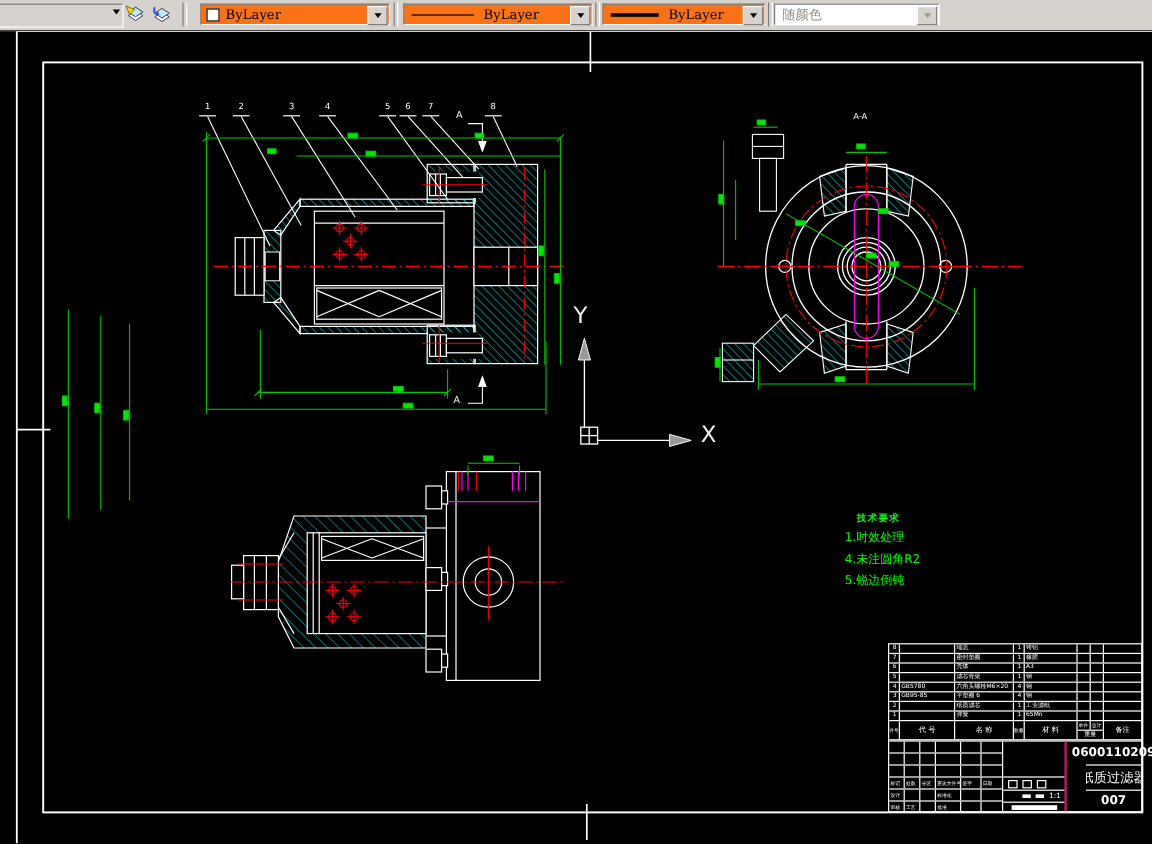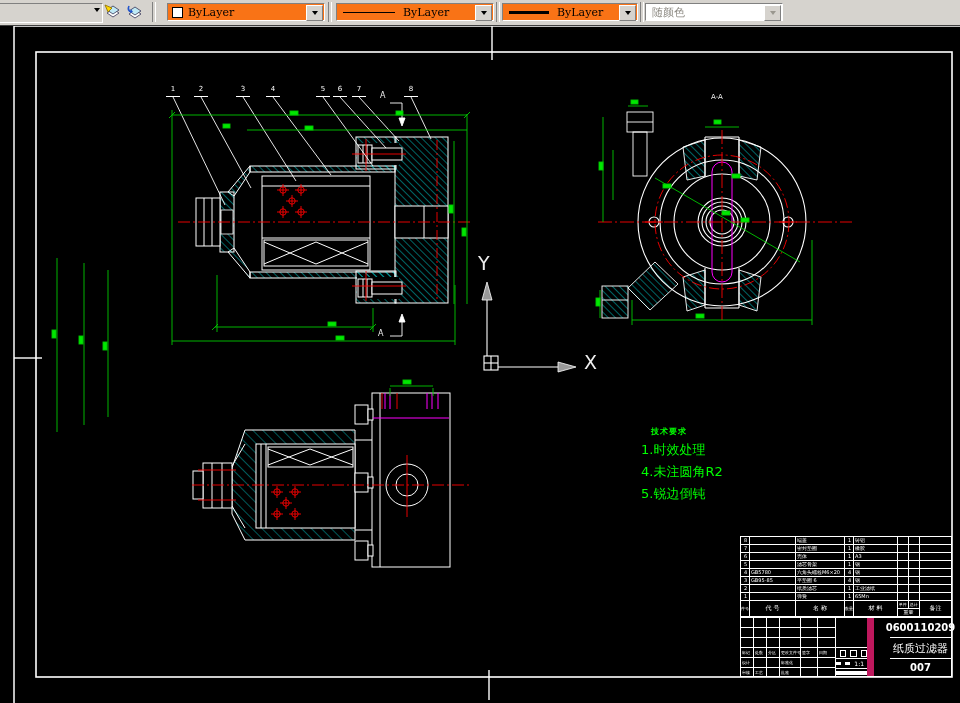--- a/index.html
+++ b/index.html
@@ -20,23 +20,23 @@
   .combo.disabled .arrow{border-top-color:#9a978f;}
   .swatch{width:9px;height:9px;border:1px solid #000;background:#fff;margin:0 5px 0 4px;flex:none;}
   .ltline{width:52px;height:0;border-top:1px solid #000;margin:0 8px 0 6px;flex:none;}
   .lwline{width:40px;height:0;border-top:3px solid #000;margin:0 8px 0 6px;flex:none;}
   
   #canvas{position:absolute;left:0;top:0;width:960px;height:703px;}
   svg{position:absolute;left:0;top:0;}
   .wt{position:absolute;color:#eee;line-height:1;}
   .balloon{position:absolute;width:14px;top:85px;height:11px;color:#fff;font-size:7px;
            text-align:center;border-bottom:1px solid #fff;}
-  #notes{position:absolute;left:641px;top:426px;width:110px;color:#00ff00;}
+  #notes{position:absolute;left:704px;top:426px;width:110px;color:#00ff00;}
   #notes .nt{font-size:8px;margin-left:10px;letter-spacing:1px;font-weight:bold;}
-  #notes .nl{font-size:13px;margin-top:4px;}
+  #notes .nl{font-size:10px;margin-top:4px;}
   #notes .nl:first-of-type{margin-top:14px;}
   
   #tb{position:absolute;left:740px;top:536px;width:212px;height:141px;
       border:1px solid #fff;box-sizing:border-box;color:#fff;}
   #tb *{box-sizing:border-box;}
   .prow{display:flex;height:8px;border-bottom:1px solid #fff;}
   .pc{border-right:1px solid #fff;font-size:5px;line-height:7px;padding-left:1px;
       white-space:nowrap;overflow:hidden;flex:none;}
   .c-seq{width:9px;text-align:center;} .c-code{width:46px;} .c-name{width:49px;}
   .c-qty{width:9px;text-align:center;} .c-mat{width:44px;} .c-w1{width:11px;} .c-w2{width:11px;}
@@ -58,21 +58,21 @@
   .s1{width:13px;}.s2{width:13px;}.s3{width:13px;}.s4{width:21px;}.s5{width:17px;}.s6{width:17px;border-right:none;}
   #mid{width:52px;border-left:1px solid #fff;position:relative;}
   #mid .boxesrow{position:absolute;left:0;top:29px;width:100%;height:11px;border-top:1px solid #fff;display:flex;align-items:center;}
   #mid .stagebox{width:8px;height:7px;border:1px solid #fff;margin-left:4px;}
   #mid .scalerow{position:absolute;left:0;top:40px;width:100%;height:10px;border-top:1px solid #fff;
        display:flex;align-items:center;justify-content:flex-end;font-size:6px;padding-right:3px;}
   #mid .blob{width:7px;height:3px;background:#fff;margin-right:4px;}
   #mid .barrow{position:absolute;left:0;top:50px;width:100%;height:9px;border-top:1px solid #fff;
        display:flex;align-items:center;justify-content:center;}
   #mid .bigbar{width:38px;height:4px;background:#fff;}
-  #tbright{width:84px;border-left:7px solid #be185d;display:flex;flex-direction:column;padding-left:16px;}
+  #tbright{width:64px;border-left:2px solid #be185d;display:flex;flex-direction:column;padding-left:16px;}
   #dwgnum{height:20px;border-bottom:1px solid #fff;font-size:10px;font-weight:bold;
       display:flex;align-items:center;justify-content:center;letter-spacing:0px;white-space:nowrap;}
   #dwgname{height:21px;border-bottom:1px solid #fff;font-size:11px;display:flex;align-items:center;justify-content:center;white-space:nowrap;overflow:hidden;}
   #dwgsheet{height:17px;font-size:10px;font-weight:bold;display:flex;align-items:center;justify-content:center;}
 </style>
 </head>
 <body>
 
 <div id="app">
 

